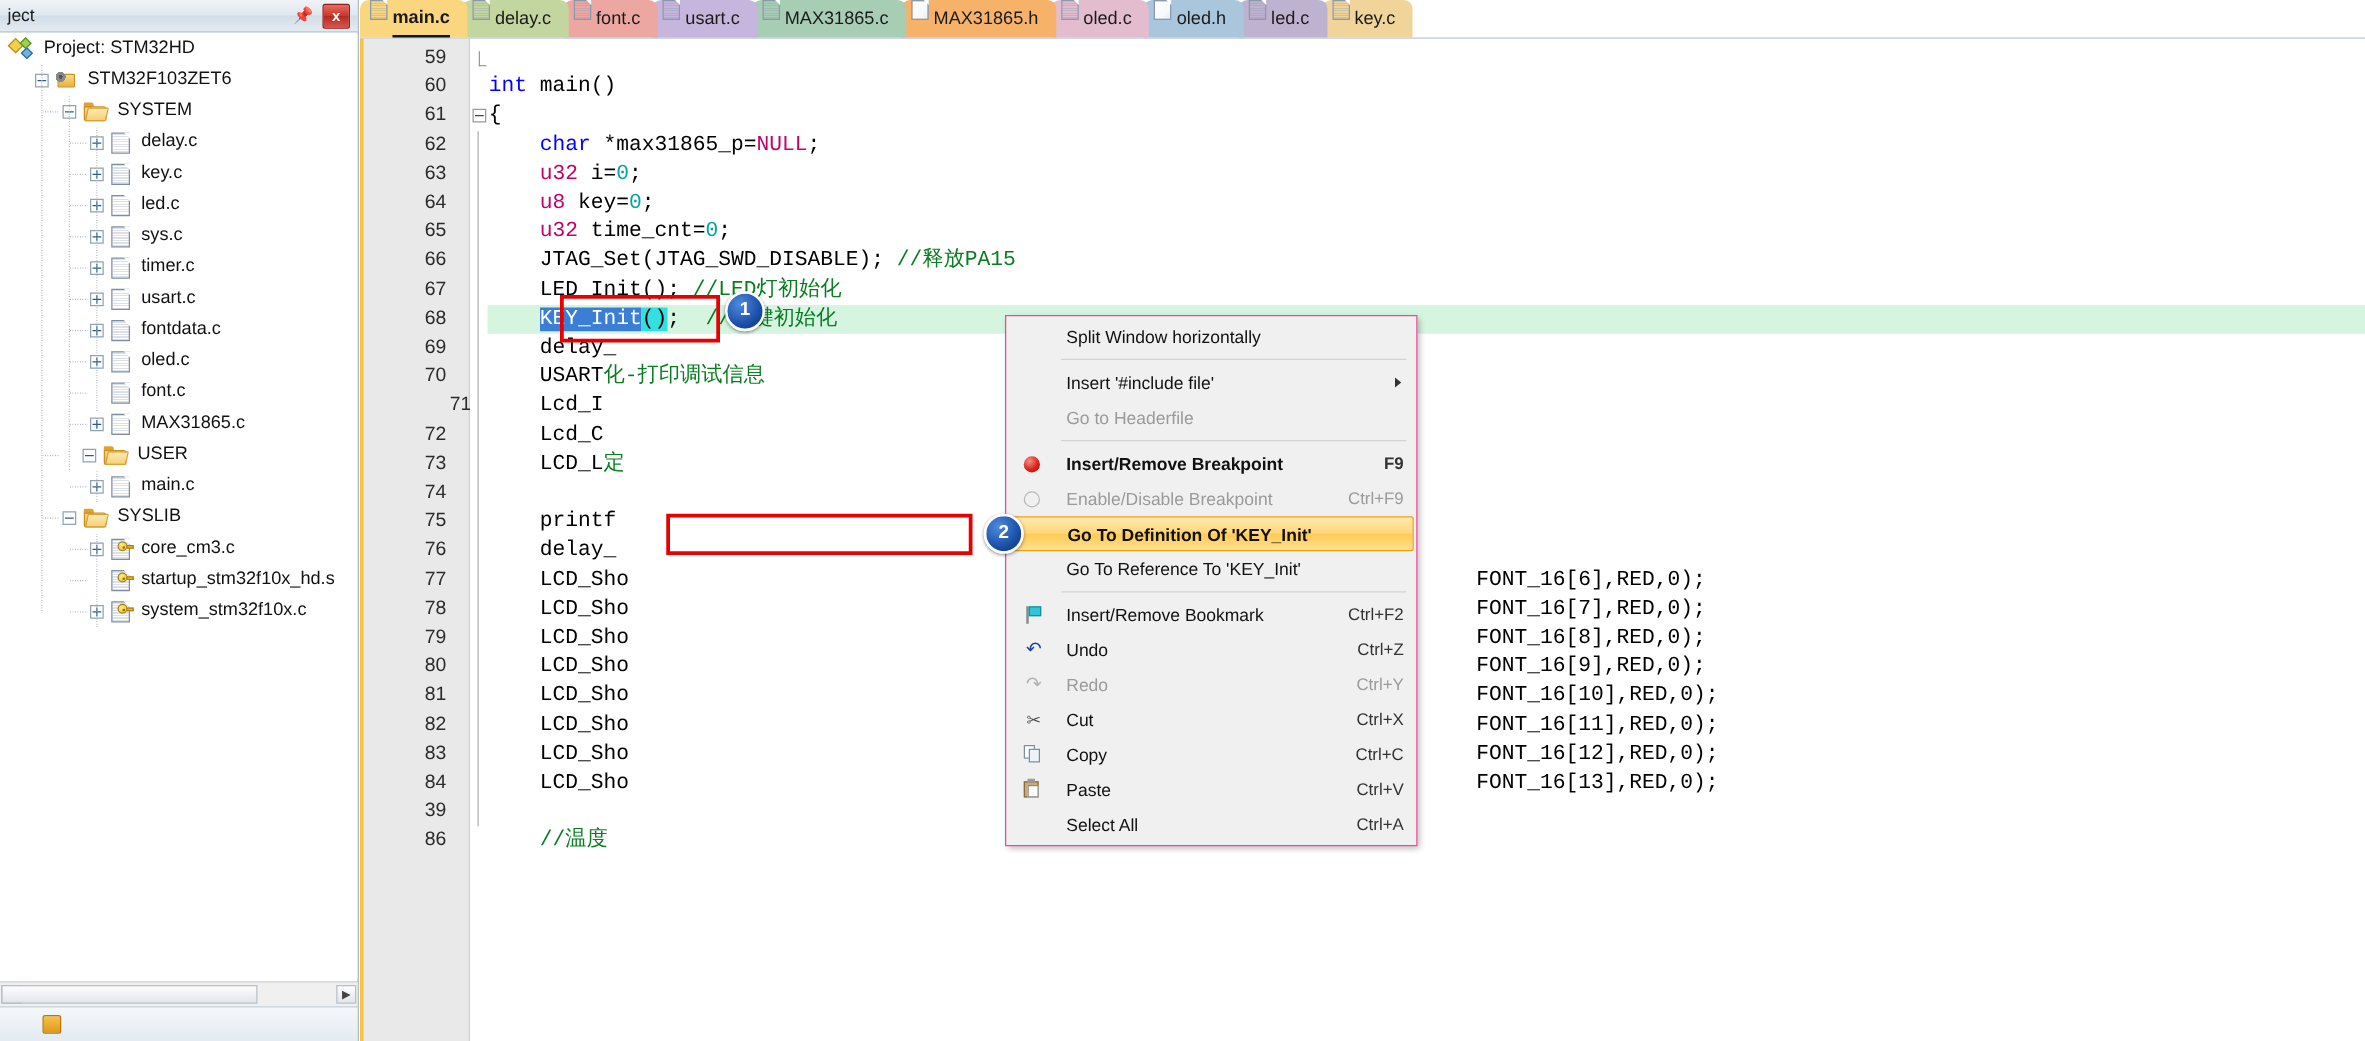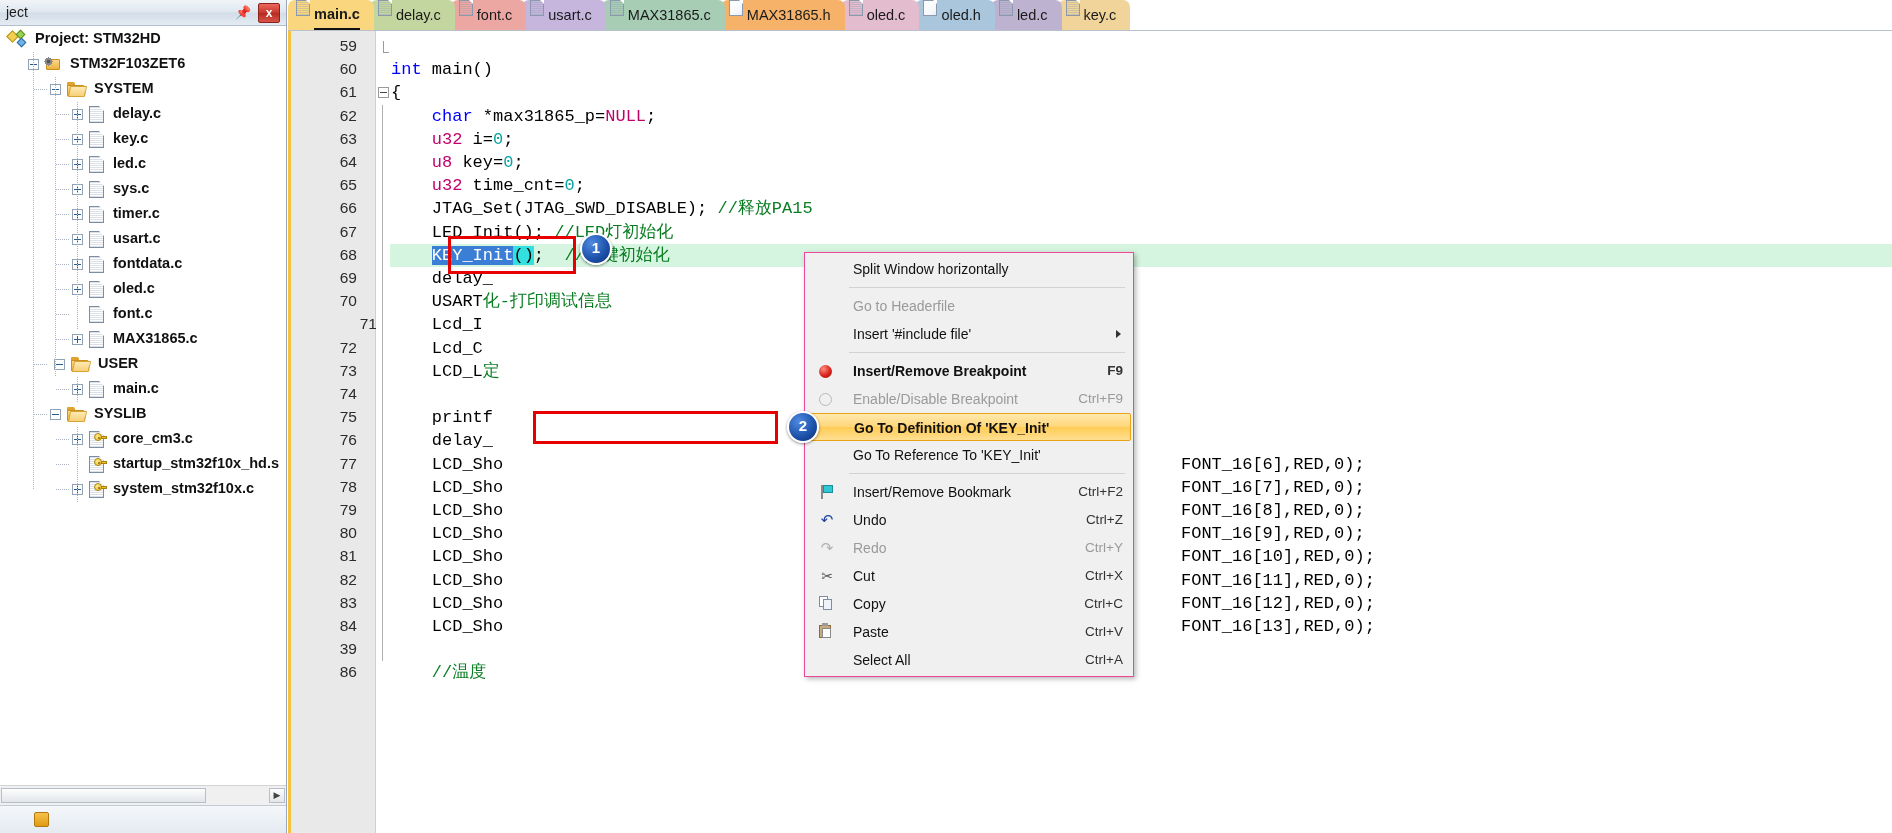--- a/index.html
+++ b/index.html
@@ -42,21 +42,21 @@
 
   #tree{
     position:absolute;left:0;top:27px;width:286px;height:756px;
     overflow:hidden;background:#fff;
   }
   .trow{
     position:relative;height:25px;white-space:nowrap;cursor:default;
   }
   .trow .lbl{
     font-size:14.5px;color:#111;font-family:"Liberation Sans",sans-serif;
-    position:absolute;top:3px;font-weight:bold;
+    position:absolute;top:3px;
   }
   .exp{
     position:absolute;top:7px;width:11px;height:11px;
     border:1px solid #93a2b4;background:#fdfefe;box-sizing:border-box;cursor:pointer;
   }
   .exp:before{
     content:"";position:absolute;left:1px;top:4px;width:7px;height:1px;background:#2b5c8a;
   }
   .exp.plus:after{
     content:"";position:absolute;left:4px;top:1px;width:1px;height:7px;background:#2b5c8a;
@@ -353,21 +353,21 @@
         </div>
         <div class="trow" style="top: 275px; position: absolute; left: 0px; right: 0px;">
           <div class="ico-file" style="left: 89px;"></div>
           <span class="lbl" style="left: 113px;">font.c</span>
         </div>
         <div class="trow" style="top: 300px; position: absolute; left: 0px; right: 0px;">
           <div class="exp plus" style="left: 72px;"></div>
           <div class="ico-file" style="left: 89px;"></div>
           <span class="lbl" style="left: 113px;">MAX31865.c</span>
         </div>
-        <div class="trow" style="top: 325px; position: absolute; left: 4px; right: 0px;">
+        <div class="trow" style="top: 325px; position: absolute; left: 16px; right: 0px;">
           <div class="exp" style="left: 50px;"></div>
           <div class="ico-folder" style="left: 67px;">
             <div class="tabp"></div>
             <div class="body"></div>
             <div class="flap"></div>
           </div>
           <span class="lbl" style="left: 94px;">USER</span>
         </div>
         <div class="trow" style="top: 350px; position: absolute; left: 0px; right: 0px;">
           <div class="exp plus" style="left: 72px;"></div>
@@ -529,22 +529,22 @@
 
     <div id="vscroll">
       <div class="va" style="top:1px;">▲</div>
       <div class="vthumb"></div>
       <div class="va" style="bottom:1px;">▼</div>
     </div>
 
     <div id="ctxmenu">
         <div class="mi"><span>Split Window horizontally</span></div>
         <div class="msep"></div>
+        <div class="mi"><span>Insert '#include file'</span><span class="arrow-r"></span></div>
         <div class="mi disabled"><span>Go to Headerfile</span></div>
-        <div class="mi"><span>Insert '#include file'</span><span class="arrow-r"></span></div>
         <div class="msep"></div>
         <div class="mi bold"><span class="mico">
             <div class="dot-red"></div>
           </span><span>Insert/Remove Breakpoint</span><span class="sc">F9</span></div>
         <div class="mi disabled"><span class="mico">
             <div class="dot-hollow"></div>
           </span><span>Enable/Disable Breakpoint</span><span class="sc">Ctrl+F9</span></div>
         <div class="mi hl bold"><span>Go To Definition Of 'KEY_Init'</span></div>
         <div class="mi"><span>Go To Reference To 'KEY_Init'</span></div>
         <div class="msep"></div>

